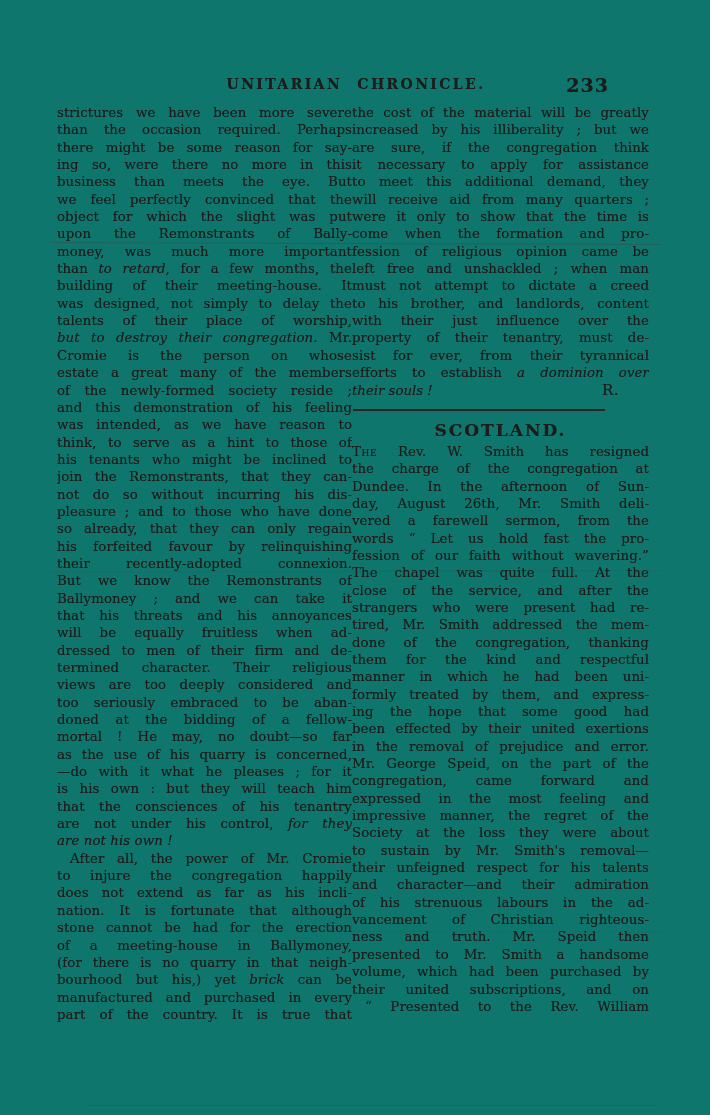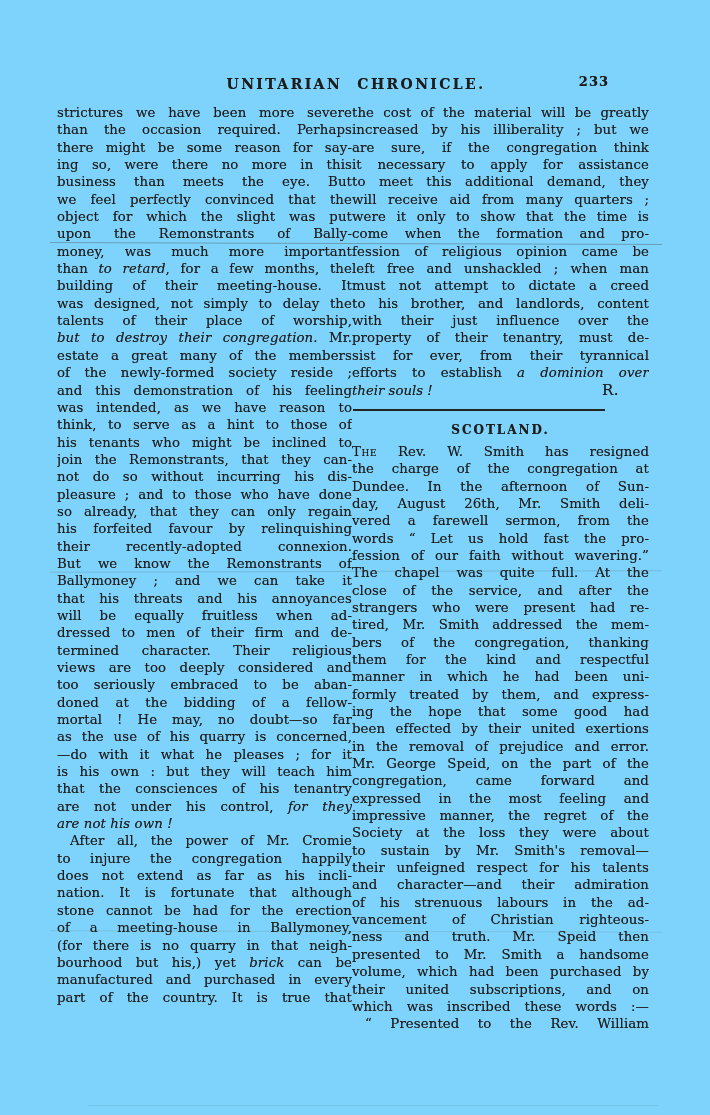--- a/index.html
+++ b/index.html
@@ -4,32 +4,32 @@
 <style>
   html,body{margin:0;padding:0;}
   body{
     width:710px;height:1115px;
     background:#f4f4f2;
     font-family:"DejaVu Serif","Liberation Serif",serif;
     color:#1e1c1a;
   }
   .page{
     position:relative;width:710px;height:1115px;overflow:hidden;
-    background:#7dd3fc;
+    background:#0f766e;
   }
   
   .header{position:absolute;top:76px;left:57px;width:598px;height:20px;}
   .journal-title{
     position:absolute;left:0;right:0;text-align:center;
     font-size:14px;font-weight:bold;letter-spacing:2.4px;word-spacing:8px;
     text-shadow:0 0 .5px rgba(20,18,16,.6);
   }
   .page-number{
     position:absolute;right:46px;top:-2px;
-    font-size:13px;font-weight:bold;letter-spacing:1px;
+    font-size:19px;font-weight:bold;letter-spacing:1px;
     text-shadow:0 0 .5px rgba(20,18,16,.6);
   }
   
   .columns{position:absolute;top:104px;left:57px;display:flex;}
   .col{width:295px;}
   .col-right{width:297px;}
   .line{
     font-size:13.3px;line-height:17.35px;height:17.35px;
     text-align:justify;text-align-last:justify;
     overflow:hidden;letter-spacing:.1px;
@@ -40,21 +40,21 @@
   .it{font-style:italic;}
   .sc{font-variant:small-caps;letter-spacing:.6px;}
   .sigline{
     display:flex;justify-content:space-between;align-items:baseline;
     font-size:13.3px;line-height:17.35px;height:17.35px;
     padding-right:30px;text-shadow:0 0 .45px rgba(25,22,20,.55);
   }
   .sig{font-size:15px;letter-spacing:.5px;}
   .rule{height:2px;background:#262420;width:252px;margin:10px 0 11px 1px;}
   .heading{
-    text-align:center;font-size:12px;font-weight:bold;letter-spacing:2px;
+    text-align:center;font-size:17px;font-weight:bold;letter-spacing:2px;
     line-height:17px;margin:1px 0 4px;
     text-shadow:0 0 .5px rgba(20,18,16,.6);
   }
   
   .crease{position:absolute;left:50px;width:612px;height:1px;pointer-events:none;}
   .crease-1{top:243px;background:rgba(70,64,58,.35);transform:rotate(.18deg);}
   .crease-2{top:571px;background:rgba(70,64,58,.16);transform:rotate(-.15deg);}
   .crease-3{top:931px;background:rgba(70,64,58,.12);transform:rotate(.12deg);}
   .bottom-edge{position:absolute;bottom:9px;left:88px;right:52px;height:1px;background:rgba(0,0,0,.07);}
 </style>
@@ -77,20 +77,21 @@
           <div class="line">business than meets the eye. But</div>
           <div class="line">we feel perfectly convinced that the</div>
           <div class="line">object for which the slight was put</div>
           <div class="line">upon the Remonstrants of Bally-</div>
           <div class="line">money, was much more important</div>
           <div class="line">than <span class="it">to retard</span>, for a few months, the</div>
           <div class="line">building of their meeting-house. It</div>
           <div class="line">was designed, not simply to delay the</div>
           <div class="line">talents of their place of worship,</div>
           <div class="line"><span class="it">but to destroy their congregation.</span> Mr.</div>
+          <div class="line">Cromie is the person on whose</div>
           <div class="line">estate a great many of the members</div>
           <div class="line">of the newly-formed society reside ;</div>
           <div class="line">and this demonstration of his feeling</div>
           <div class="line">was intended, as we have reason to</div>
           <div class="line">think, to serve as a hint to those of</div>
           <div class="line">his tenants who might be inclined to</div>
           <div class="line">join the Remonstrants, that they can-</div>
           <div class="line">not do so without incurring his dis-</div>
           <div class="line">pleasure ; and to those who have done</div>
           <div class="line">so already, that they can only regain</div>
@@ -156,42 +157,41 @@
           <div class="line">the charge of the congregation at</div>
           <div class="line">Dundee. In the afternoon of Sun-</div>
           <div class="line">day, August 26th, Mr. Smith deli-</div>
           <div class="line">vered a farewell sermon, from the</div>
           <div class="line">words “ Let us hold fast the pro-</div>
           <div class="line">fession of our faith without wavering.”</div>
           <div class="line">The chapel was quite full. At the</div>
           <div class="line">close of the service, and after the</div>
           <div class="line">strangers who were present had re-</div>
           <div class="line">tired, Mr. Smith addressed the mem-</div>
-          <div class="line">bers of the congregation, thanking</div>
+          <div class="line">done of the congregation, thanking</div>
           <div class="line">them for the kind and respectful</div>
           <div class="line">manner in which he had been uni-</div>
           <div class="line">formly treated by them, and express-</div>
           <div class="line">ing the hope that some good had</div>
           <div class="line">been effected by their united exertions</div>
           <div class="line">in the removal of prejudice and error.</div>
           <div class="line">Mr. George Speid, on the part of the</div>
           <div class="line">congregation, came forward and</div>
           <div class="line">expressed in the most feeling and</div>
           <div class="line">impressive manner, the regret of the</div>
           <div class="line">Society at the loss they were about</div>
           <div class="line">to sustain by Mr. Smith's removal—</div>
           <div class="line">their unfeigned respect for his talents</div>
           <div class="line">and character—and their admiration</div>
           <div class="line">of his strenuous labours in the ad-</div>
           <div class="line">vancement of Christian righteous-</div>
           <div class="line">ness and truth. Mr. Speid then</div>
           <div class="line">presented to Mr. Smith a handsome</div>
           <div class="line">volume, which had been purchased by</div>
           <div class="line">their united subscriptions, and on</div>
-          <div class="line">which was inscribed these words :—</div>
         </div>
         <div>
           <div class="line first">“ Presented to the Rev. William</div>
         </div>
       </div>
   </div>
 
   <div class="crease crease-1"></div>
   <div class="crease crease-2"></div>
   <div class="crease crease-3"></div>

